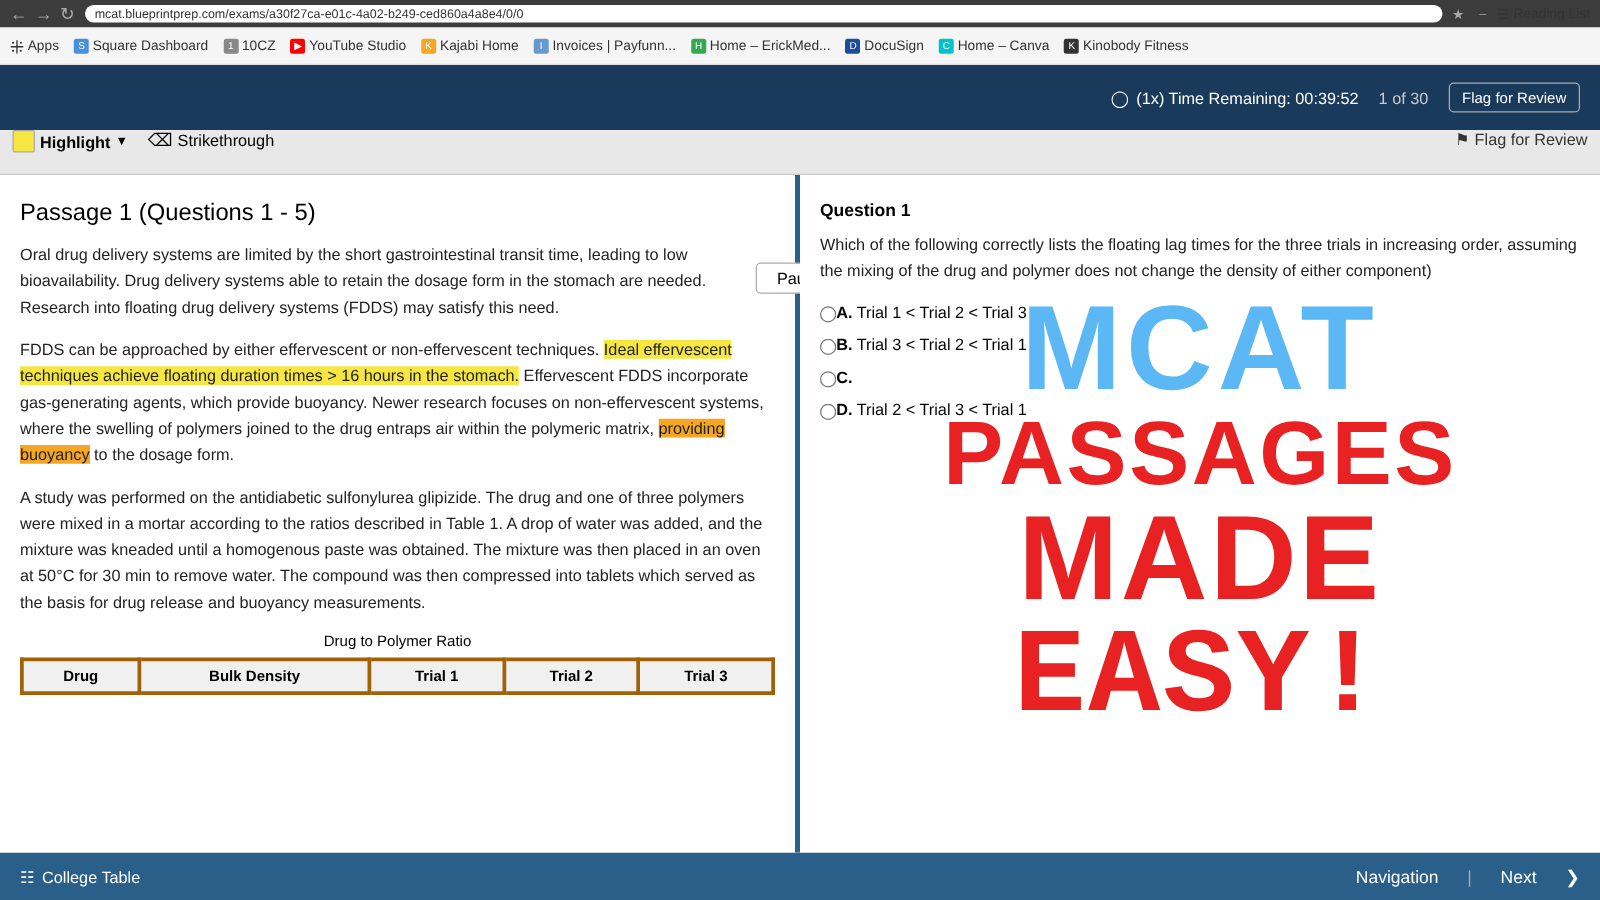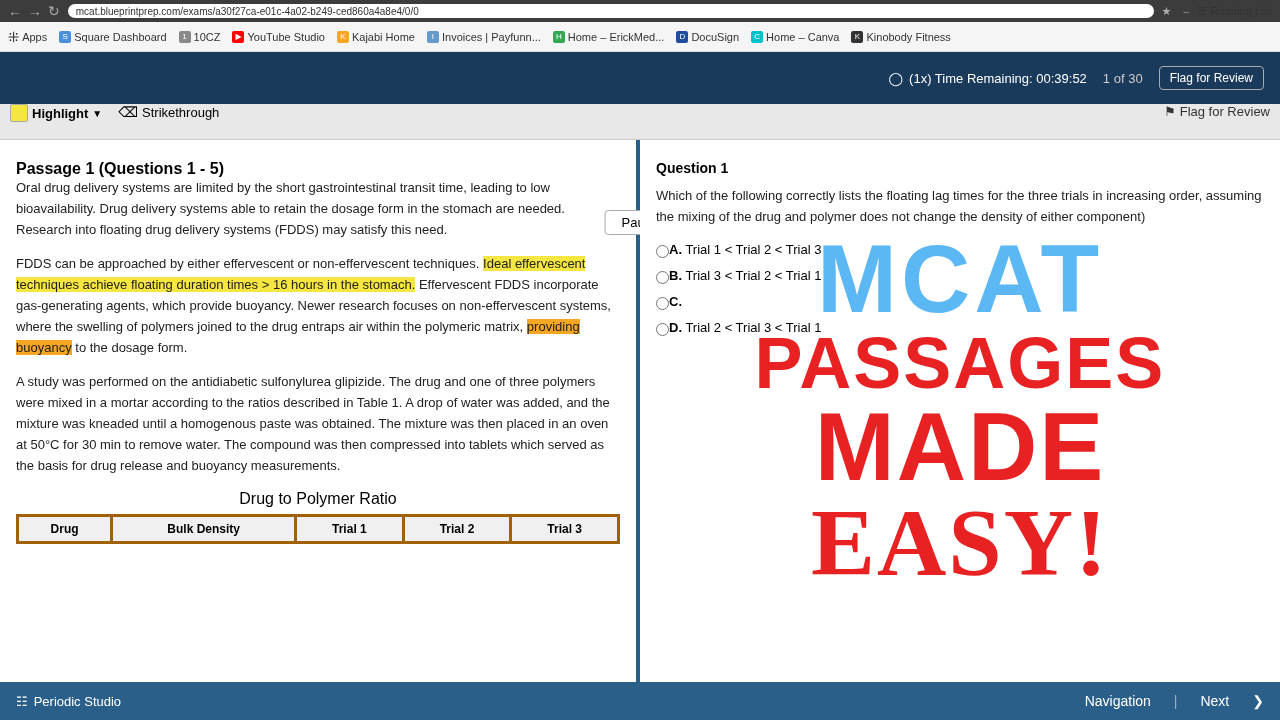--- a/index.html
+++ b/index.html
@@ -31,43 +31,43 @@
     .highlight-swatch { width: 18px; height: 18px; background: #f5e642; border: 1px solid #aaa; border-radius: 2px; }
     .strikethrough-btn { display: flex; align-items: center; gap: 4px; cursor: pointer; font-size: 13px; }
     .pause-btn { position: absolute; left: 50%; transform: translateX(-50%); background: white; border: 1px solid #aaa; padding: 4px 16px; border-radius: 4px; cursor: pointer; font-size: 13px; top: 106px; }
     .flag-review-btn { margin-left: auto; display: flex; align-items: center; gap: 4px; cursor: pointer; font-size: 13px; color: #333; }
 
     
     .main-content { display: flex; height: calc(720px - 22px - 30px - 52px - 36px - 38px); }
 
     
     .passage-panel { width: 50%; border-right: 4px solid #2a5f8a; padding: 20px 16px; overflow-y: auto; background: white; }
-    .passage-title { font-weight: bold; font-size: 16px; }
+    .passage-title { font-weight: normal; font-size: 19px; margin-bottom: 12px; }
     .passage-text { font-size: 13px; line-height: 1.6; color: #222; }
     .passage-text p { margin-bottom: 14px; }
     .highlight-yellow { background-color: #f5e642; }
     .highlight-orange { background-color: #f5a623; }
 
     
     .question-panel { width: 50%; padding: 20px 16px; overflow-y: auto; background: white; position: relative; }
     .question-title { font-weight: bold; font-size: 14px; margin-bottom: 10px; }
     .question-text { font-size: 13px; line-height: 1.6; color: #222; margin-bottom: 14px; }
     .answer-option { display: flex; align-items: flex-start; gap: 0; margin-bottom: 10px; font-size: 13px; }
     .answer-option input[type="radio"] { margin-top: 3px; }
 
     
     .mcat-overlay { position: absolute; top: 0; left: 0; right: 0; bottom: 0; display: flex; flex-direction: column; align-items: center; justify-content: center; pointer-events: none; z-index: 10; }
     .mcat-text-blue { font-size: 96px; font-weight: 900; color: #5bb8f5; font-family: Impact, Arial Black, sans-serif; letter-spacing: 4px; line-height: 1; }
     .passages-text { font-size: 72px; font-weight: 900; color: #e82222; font-family: Impact, Arial Black, sans-serif; letter-spacing: 2px; line-height: 1; text-align: center; }
     .made-text { font-size: 96px; font-weight: 900; color: #e82222; font-family: Impact, Arial Black, sans-serif; letter-spacing: 2px; line-height: 1; }
-    .easy-text { font-size: 96px; font-weight: 900; color: #e82222; font-family: Liberation Serif, serif; letter-spacing: 2px; line-height: 1; }
+    .easy-text { font-size: 96px; font-weight: 900; color: #e82222; font-family: Liberation Mono, monospace; letter-spacing: 2px; line-height: 1; }
 
     
     .table-section { margin-top: 10px; }
-    .table-label { text-align: center; font-size: 16px; margin-bottom: 6px; }
+    .table-label { text-align: center; font-size: 12px; margin-bottom: 6px; }
     table { width: 100%; border-collapse: collapse; font-size: 12px; }
     table th, table td { border: 3px solid #a16207; padding: 5px 8px; text-align: center; }
     table th { background: #f0f0f0; font-weight: bold; }
 
     
     .bottom-bar { background: #2a5f8a; height: 38px; display: flex; align-items: center; padding: 0 16px; }
     .periodic-table-btn { color: white; font-size: 13px; display: flex; align-items: center; gap: 6px; cursor: pointer; }
     .nav-next-btn { margin-left: auto; display: flex; align-items: flex-end; gap: 23px; color: white; cursor: pointer; font-size: 14px; }
 
     .separator { color: #aaa; }
@@ -220,21 +220,21 @@
       <div class="passages-text">PASSAGES</div>
       <div class="made-text">MADE</div>
       <div class="easy-text">EASY!</div>
     </div>
   </div>
 </div>
 
 <div class="bottom-bar">
   <div class="periodic-table-btn">
     <span>☷</span>
-    <span>Periodic Studio</span>
+    <span>College Table</span>
   </div>
   <div class="nav-next-btn">
     <span>Navigation</span>
     <span class="separator">|</span>
     <span>Next</span>
     <span>❯</span>
   </div>
 </div>
 
 </body></html>

